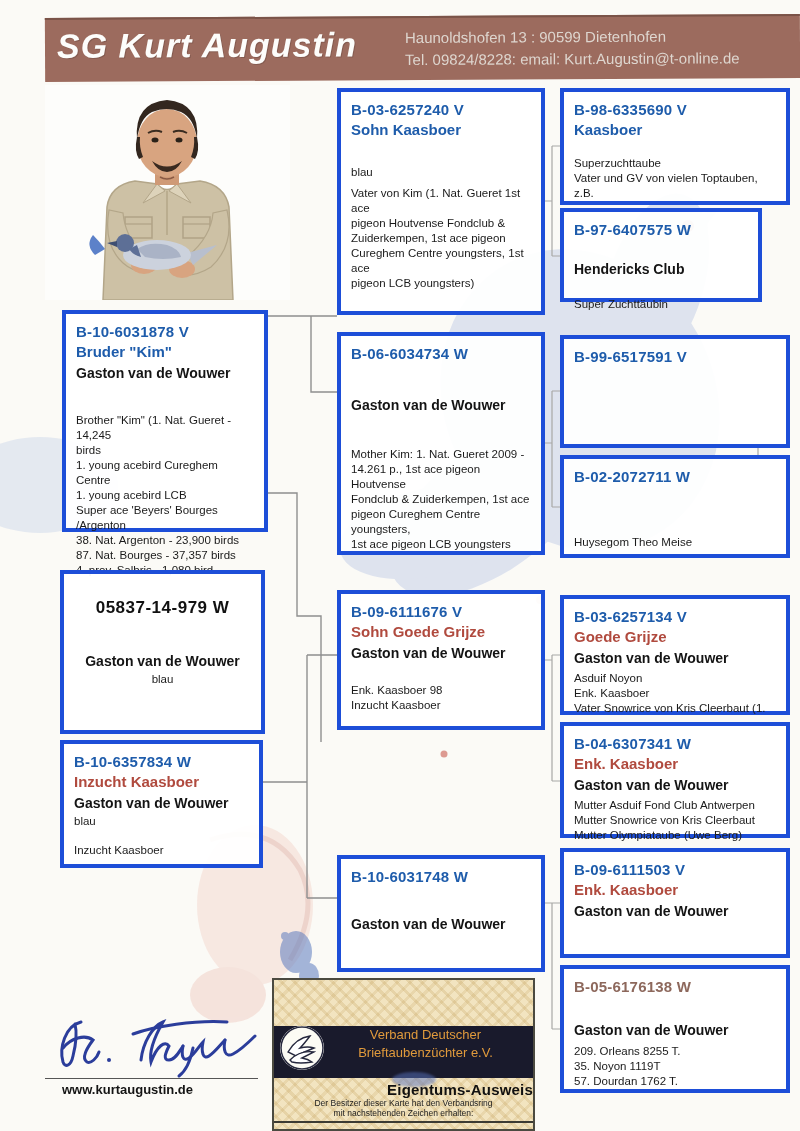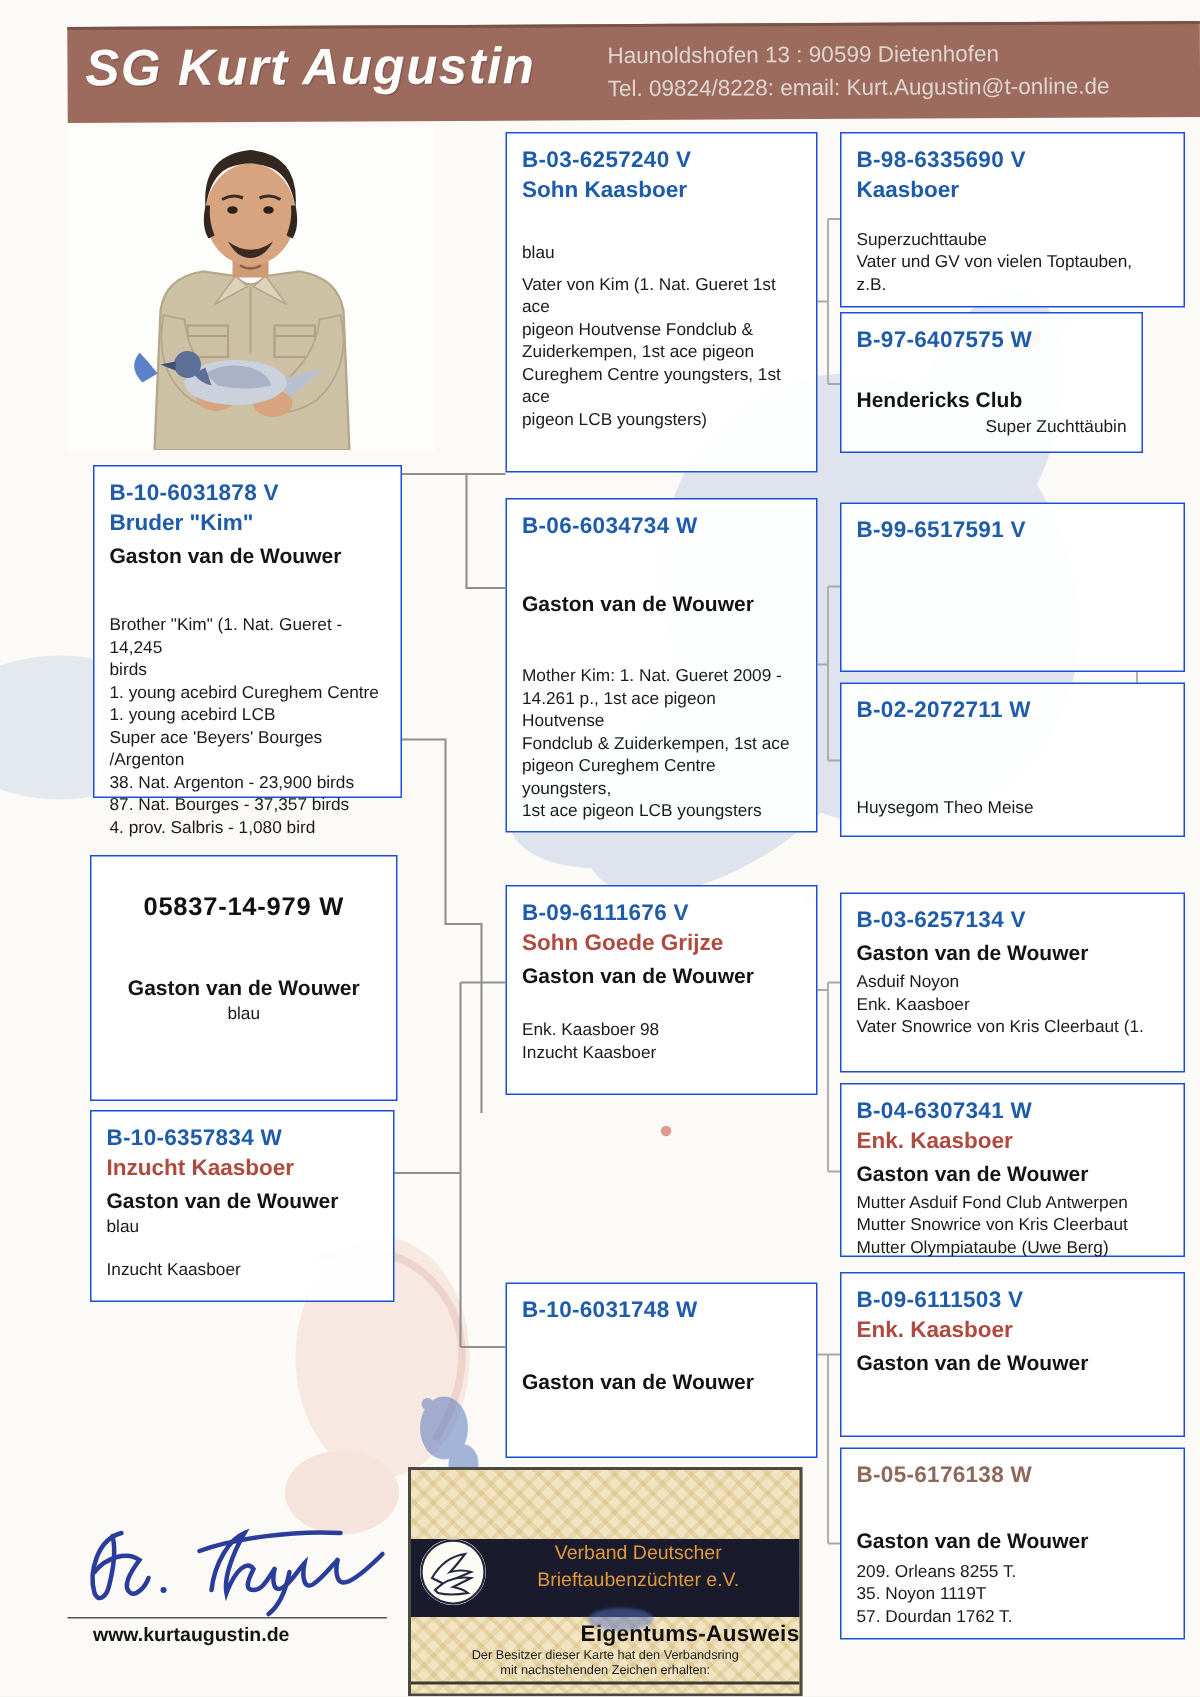--- a/index.html
+++ b/index.html
@@ -25,21 +25,21 @@
     position:absolute;left:12px;top:7px;
     font-size:34px;font-weight:bold;font-style:italic;color:#fdfdfb;
     letter-spacing:1px;text-shadow:1px 1px 0 rgba(0,0,0,.15);
   }
   .band-addr{
     position:absolute;left:360px;top:9px;color:#ded6cf;font-size:15px;line-height:22px;
   }
   
   .pbox{
     position:absolute;background:rgba(255,255,255,.94);
-    border:1px solid #1d4ed8;box-sizing:border-box;
+    border:4px solid #1d4ed8;box-sizing:border-box;
     padding:8px 10px;z-index:2;color:var(--ink);
   }
   .ring{font-size:15px;font-weight:bold;color:var(--blue);letter-spacing:.2px;line-height:20px;}
   .ring.brown{color:var(--brown);}
   .bname{font-size:15px;font-weight:bold;line-height:20px;}
   .bname.blue{color:var(--blue);}
   .bname.red{color:var(--red);}
   .fancier{font-size:14px;font-weight:bold;color:#141414;line-height:19px;margin-top:2px;}
   .note{font-size:11.5px;margin-top:2px;}
   .pbody{font-size:11.5px;line-height:15px;white-space:pre-line;margin-top:8px;}
@@ -254,34 +254,35 @@
     <div class="ring">B-98-6335690 V</div>
     <div class="bname blue">Kaasboer</div>
     <div class="pbody mt16">Superzuchttaube
 Vater und GV von vielen Toptauben,
 z.B.</div>
   </div>
 
   <div class="pbox" style="left:560px;top:208px;width:202px;height:94px;">
     <div class="ring">B-97-6407575 W</div>
     <div class="fancier mt20">Hendericks Club</div>
-    <div class="pbody" style="margin-top:2px;text-align:right;">Super Zuchttäubin</div>
+    <div class="pbody" style="margin-top:18px;">Super Zuchttäubin</div>
   </div>
 
   <div class="pbox" style="left:560px;top:335px;width:230px;height:113px;">
     <div class="ring">B-99-6517591 V</div>
   </div>
 
   <div class="pbox" style="left:560px;top:455px;width:230px;height:103px;">
     <div class="ring">B-02-2072711 W</div>
     <div class="pbody mt48">Huysegom Theo Meise</div>
   </div>
 
   <div class="pbox" style="left:560px;top:595px;width:230px;height:120px;">
     <div class="ring">B-03-6257134 V</div>
+    <div class="bname red">Goede Grijze</div>
     <div class="fancier">Gaston van de Wouwer</div>
     <div class="pbody" style="margin-top:3px;">Asduif Noyon
 Enk. Kaasboer
 Vater Snowrice von Kris Cleerbaut (1.</div>
   </div>
 
   <div class="pbox" style="left:560px;top:722px;width:230px;height:116px;">
     <div class="ring">B-04-6307341 W</div>
     <div class="bname red">Enk. Kaasboer</div>
     <div class="fancier">Gaston van de Wouwer</div>

